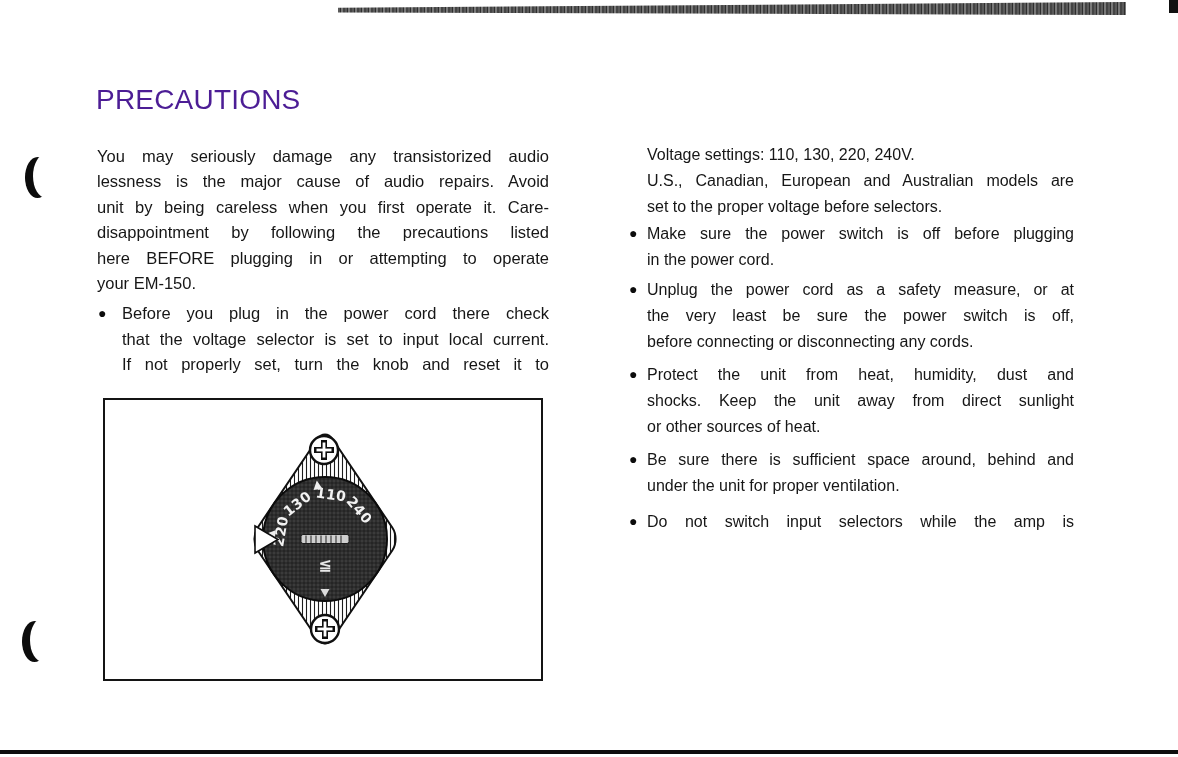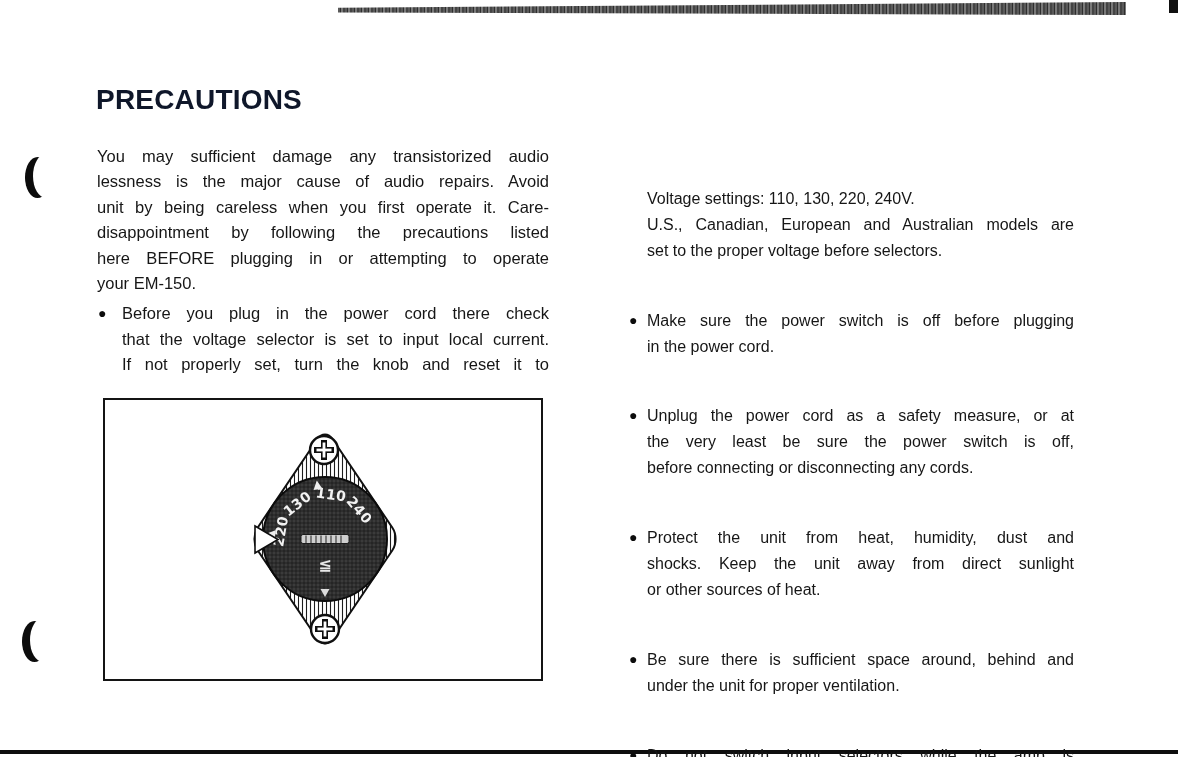--- a/index.html
+++ b/index.html
@@ -16,33 +16,33 @@
   .corner-nub{position:absolute;right:0;top:0;width:9px;height:13px;background:#111;}
   .crescent{position:absolute;width:25px;height:41px;overflow:hidden;}
   .crescent .c-black{position:absolute;left:0;top:0;width:25px;height:41px;background:#0c0c0c;border-radius:50%;}
   .crescent .c-white{position:absolute;left:8px;top:-3px;width:26px;height:44px;background:#fff;border-radius:50%;}
   .crescent-1{left:25px;top:157px;}
   .crescent-2{left:22px;top:621px;}
   .bottom-rule{position:absolute;left:0;top:750px;width:1178px;height:4px;background:#0e0e0e;}
 
   
   .heading{
-    position:absolute;left:96px;top:84px;font-size:28px;font-weight:bold;
-    letter-spacing:0.2px;color:#0f172a;transform:scaleY(1.02);
+    position:absolute;left:96px;top:84px;font-size:28px;font-weight:normal;
+    letter-spacing:0.2px;color:#4c1d95;transform:scaleY(1.02);
   }
 
   
   .col{position:absolute;}
   .col-left{left:97px;top:144px;width:452px;font-size:16.5px;}
   .col-right{left:628px;top:142px;width:446px;font-size:16px;}
   .ln{height:25.4px;line-height:25.4px;white-space:nowrap;}
   .col-right .ln{height:25.9px;line-height:25.9px;}
   .j{text-align:justify;text-align-last:justify;-moz-text-align-last:justify;white-space:normal;}
   .bullet{position:relative;padding-left:25px;}
-  .col-right .bullet,.col-right .note{padding-left:19px;margin-top:44px;}
+  .col-right .bullet,.col-right .note{padding-left:19px;}
   .bullet .marker{
     position:absolute;left:1px;top:3px;font-size:14px;line-height:18px;color:#0c0c0c;
   }
   .mt1{margin-top:5px;}
   .b-sp1{margin-top:1px;} .b-sp2{margin-top:5px;} .b-sp3{margin-top:7px;}
   .b-sp4{margin-top:7px;} .b-sp5{margin-top:10px;}
 
   
   .figure-box{
     position:absolute;left:103px;top:398px;width:440px;height:283px;
@@ -62,21 +62,21 @@
 <div class="crescent crescent-2">
     <div class="c-black"></div>
     <div class="c-white"></div>
   </div>
 <div class="bottom-rule"></div>
 
 <div class="heading">PRECAUTIONS</div>
 
 <div class="col col-left">
   <div>
-    <div class="ln j">You may sufficient damage any transistorized audio</div>
+    <div class="ln j">You may seriously damage any transistorized audio</div>
     <div class="ln j">lessness is the major cause of audio repairs. Avoid</div>
     <div class="ln j">unit by being careless when you first operate it. Care-</div>
     <div class="ln j">disappointment by following the precautions listed</div>
     <div class="ln j">here BEFORE plugging in or attempting to operate</div>
     <div class="ln">your EM-150.</div>
   </div>
   <div class="bullet mt1">
     <span class="marker">●</span>
     <div class="ln j">Before you plug in the power cord there check</div>
     <div class="ln j">that the voltage selector is set to input local current.</div>

